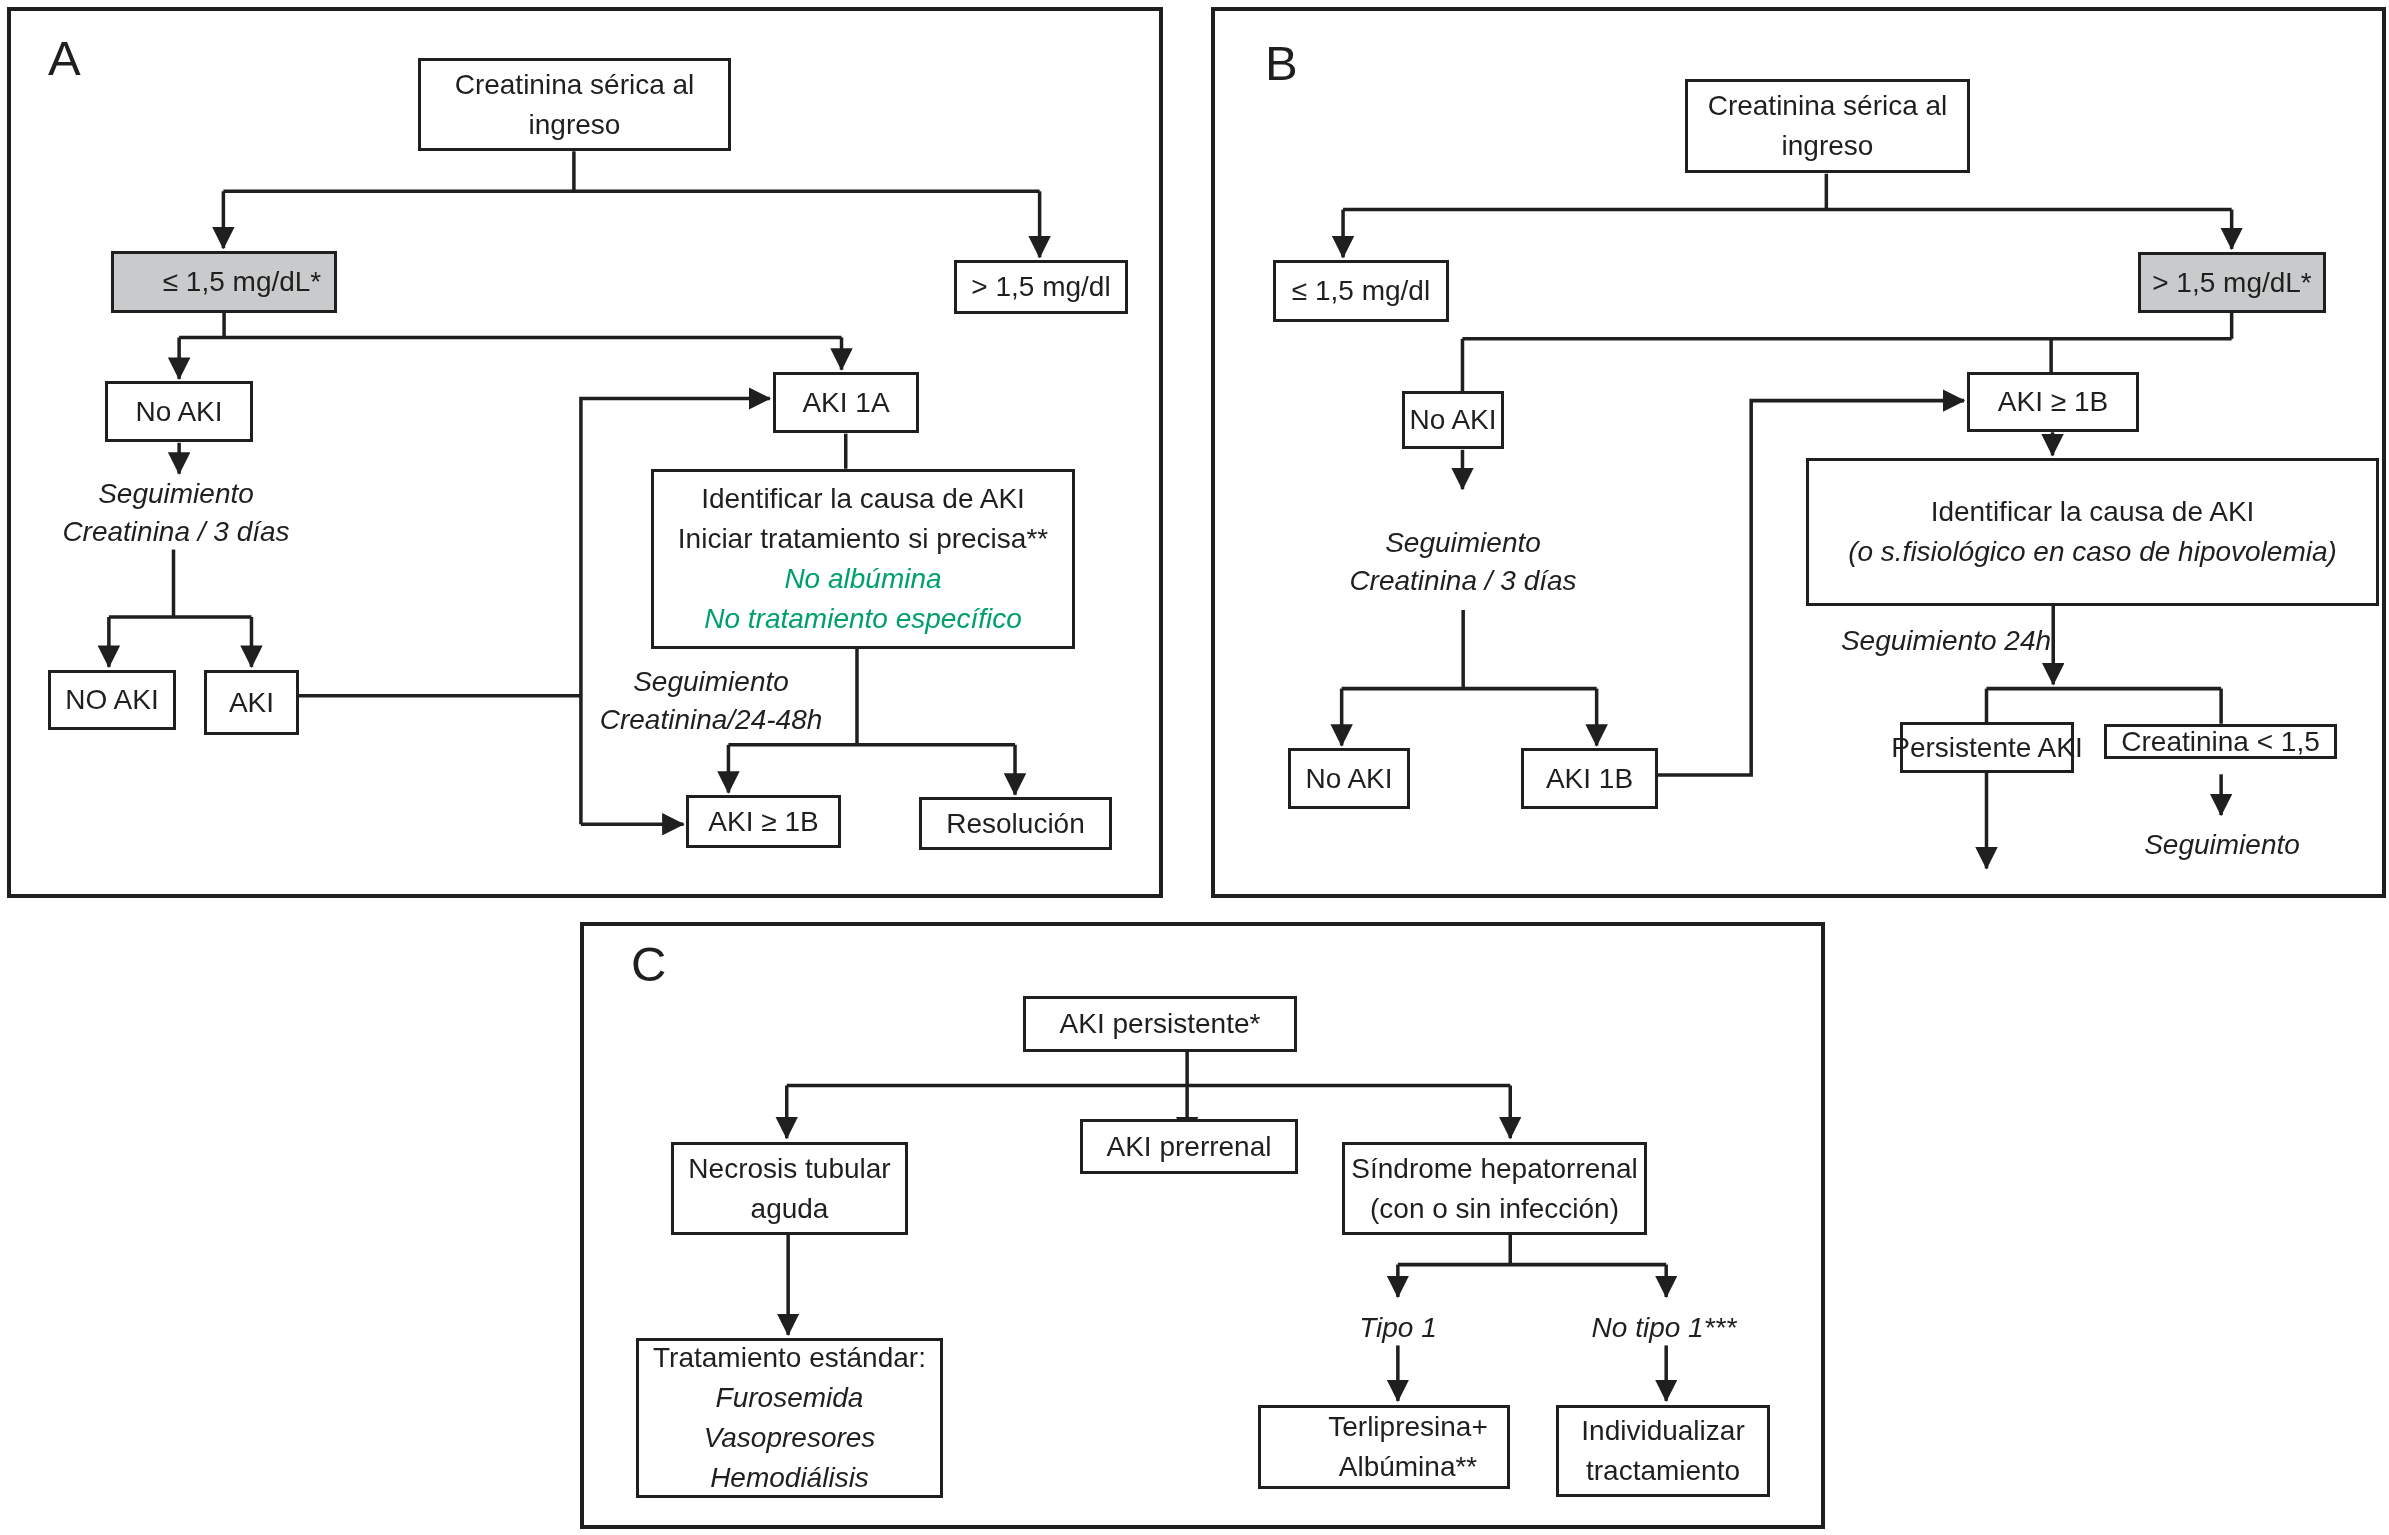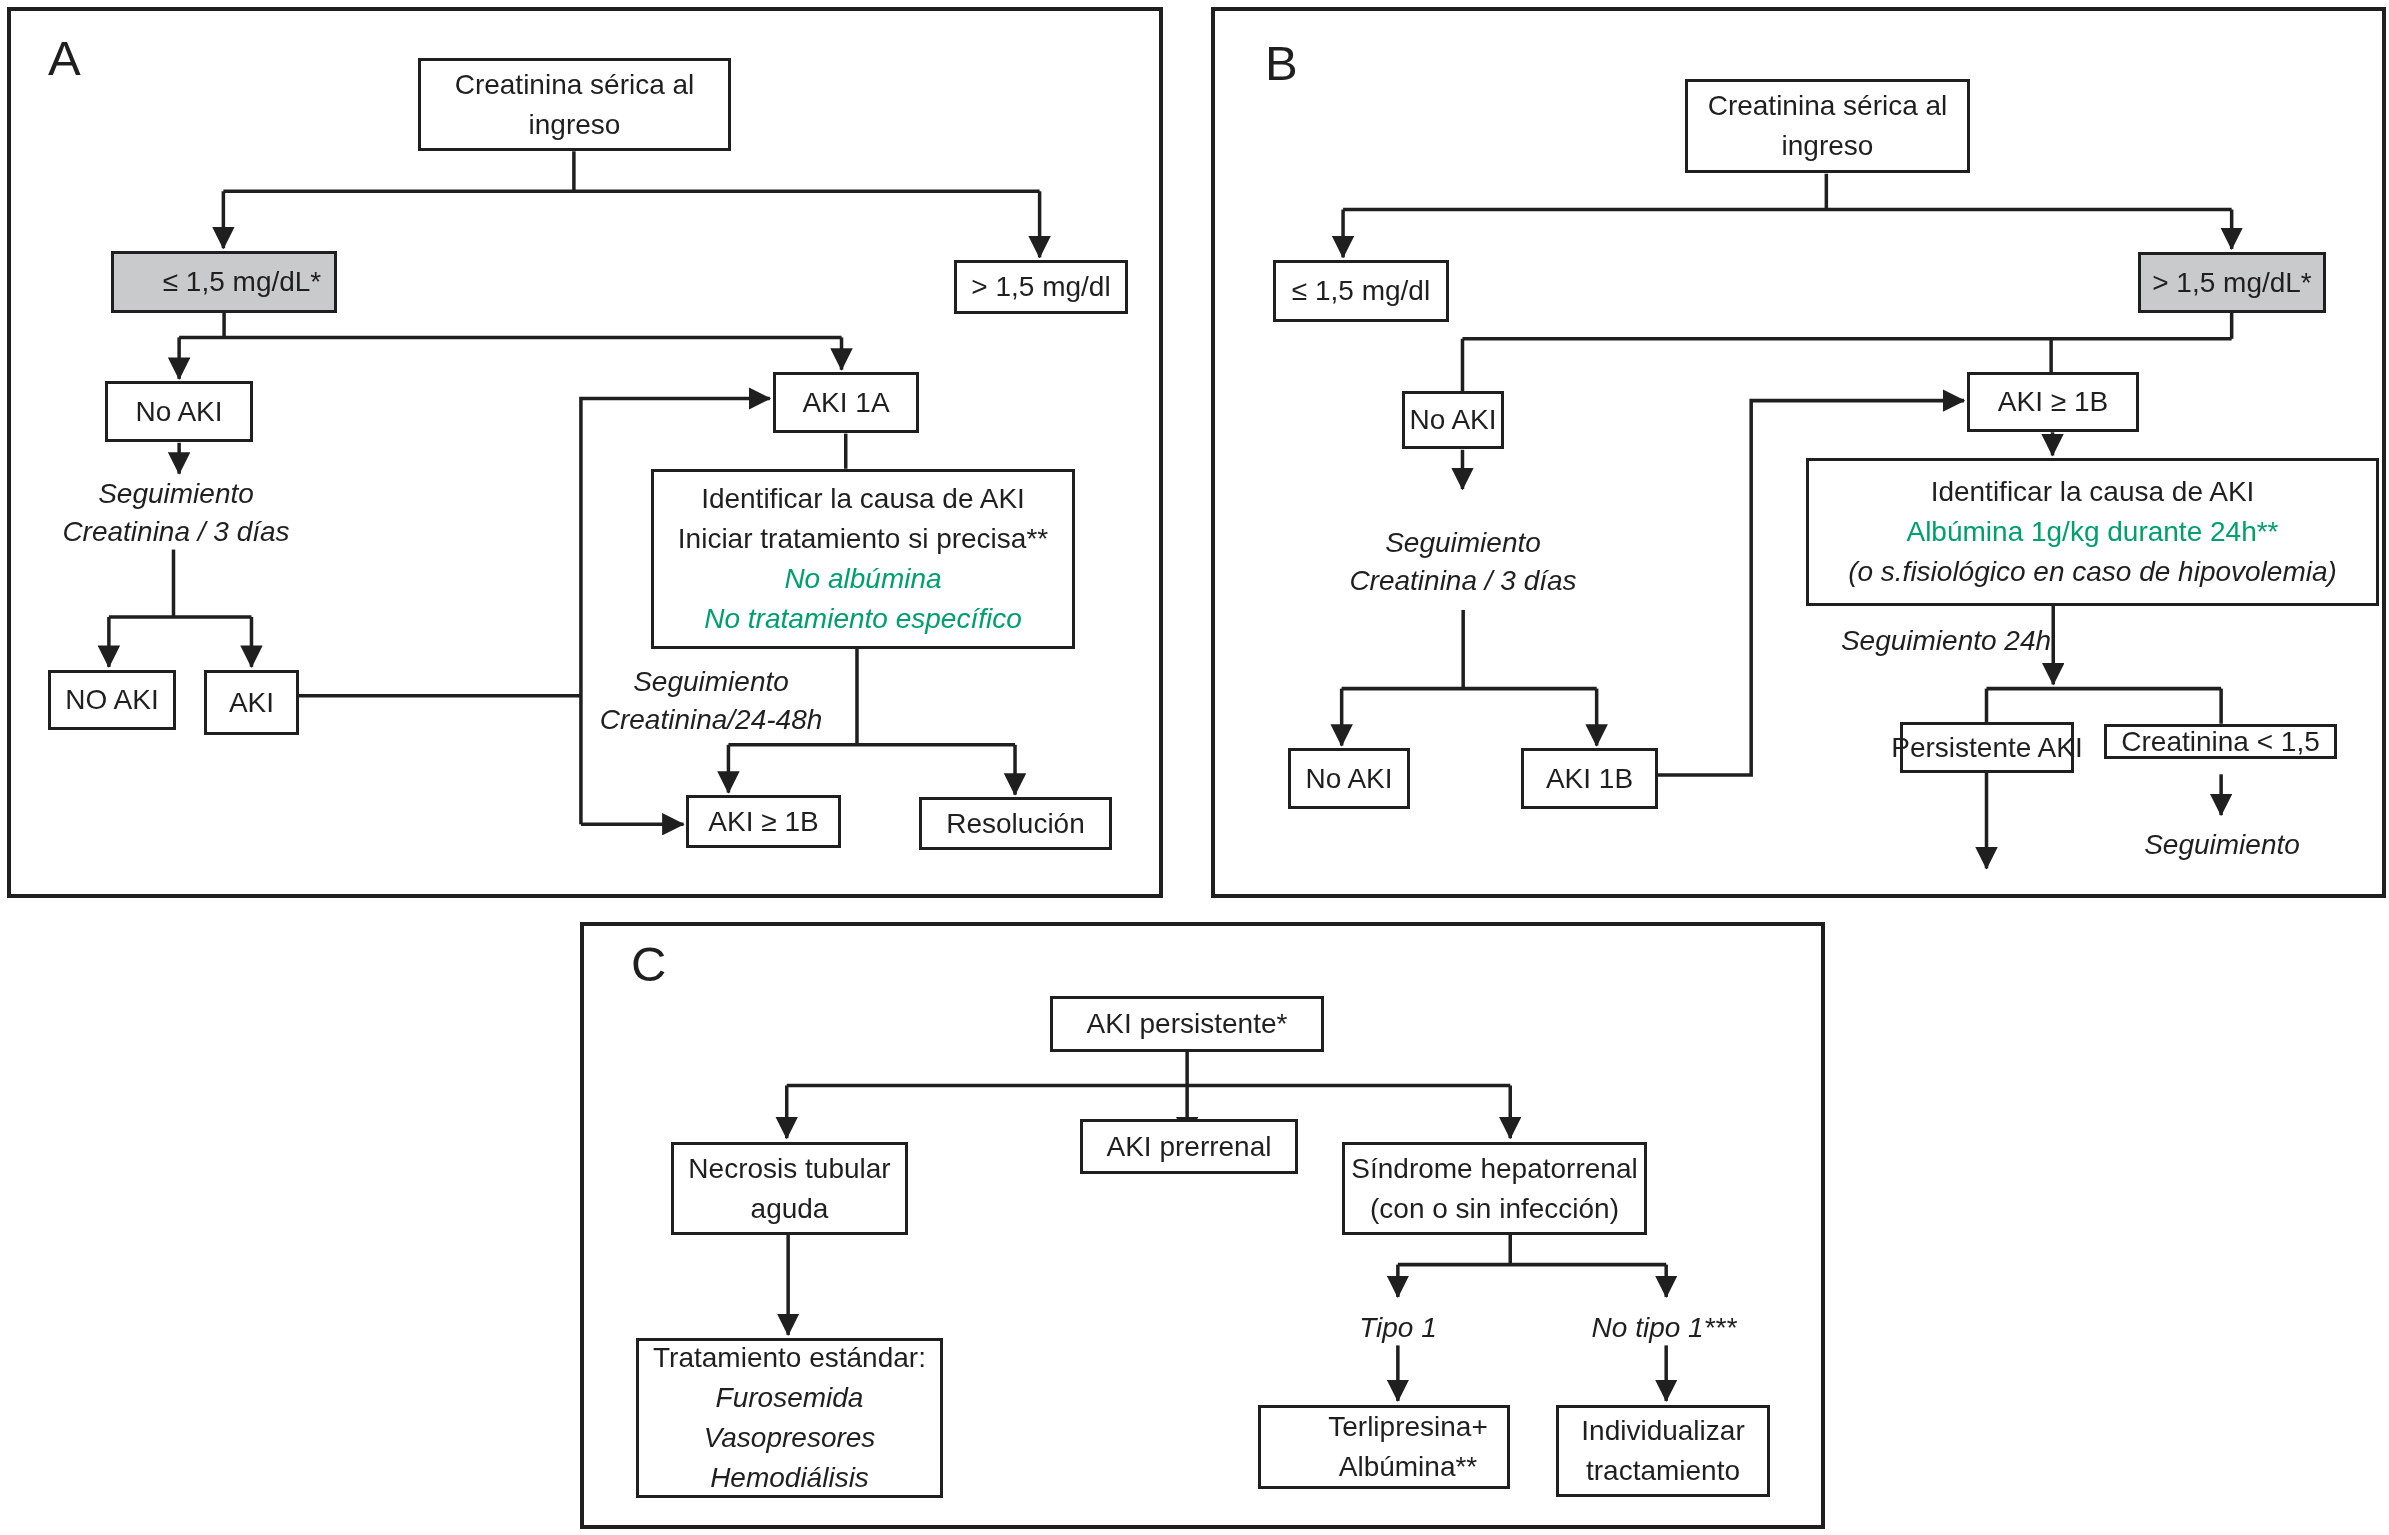--- a/index.html
+++ b/index.html
@@ -161,42 +161,41 @@
         <div class="ln">No AKI</div>
       </div>
       <div class="node" style="left: 1521px; top: 748px; width: 137px; height: 61px;">
         <div class="ln">AKI 1B</div>
       </div>
       <div class="node" style="left: 1967px; top: 372px; width: 172px; height: 60px;">
         <div class="ln">AKI ≥ 1B</div>
       </div>
       <div class="node" style="left: 1806px; top: 458px; width: 573px; height: 148px;">
         <div class="ln">Identificar la causa de AKI</div>
-        <div class="ln green">Albúmina 1g/kg durante 24h**</div>
         <div class="ln it">(o s.fisiológico en caso de hipovolemia)</div>
       </div>
       <div class="node" style="left: 1900px; top: 722px; width: 174px; height: 51px;">
         <div class="ln">Persistente AKI</div>
       </div>
       <div class="node" style="left: 2104px; top: 724px; width: 233px; height: 35px;">
         <div class="ln">Creatinina &lt; 1,5</div>
       </div>
       <div class="ftext" style="left: 1463px; top: 524px;">
         <div>Seguimiento</div>
         <div>Creatinina / 3 días</div>
       </div>
       <div class="ftext" style="left: 1946px; top: 622px;">
         <div>Seguimiento 24h</div>
       </div>
       <div class="ftext" style="left: 2222px; top: 826px;">
         <div>Seguimiento</div>
       </div>
       <div class="frame" style="left: 580px; top: 922px; width: 1245px; height: 607px;"></div>
       <div class="plabel" style="left: 631px; top: 940px;">C</div>
-      <div class="node" style="left: 1050px; top: 996px; width: 274px; height: 56px;">
+      <div class="node" style="left: 1023px; top: 996px; width: 274px; height: 56px;">
         <div class="ln">AKI persistente*</div>
       </div>
       <div class="node" style="left: 671px; top: 1142px; width: 237px; height: 93px;">
         <div class="ln">Necrosis tubular</div>
         <div class="ln">aguda</div>
       </div>
       <div class="node" style="left: 1080px; top: 1084px; width: 218px; height: 55px; margin-top: 35px;">
         <div class="ln">AKI prerrenal</div>
       </div>
       <div class="node" style="left: 1342px; top: 1142px; width: 305px; height: 93px;">

